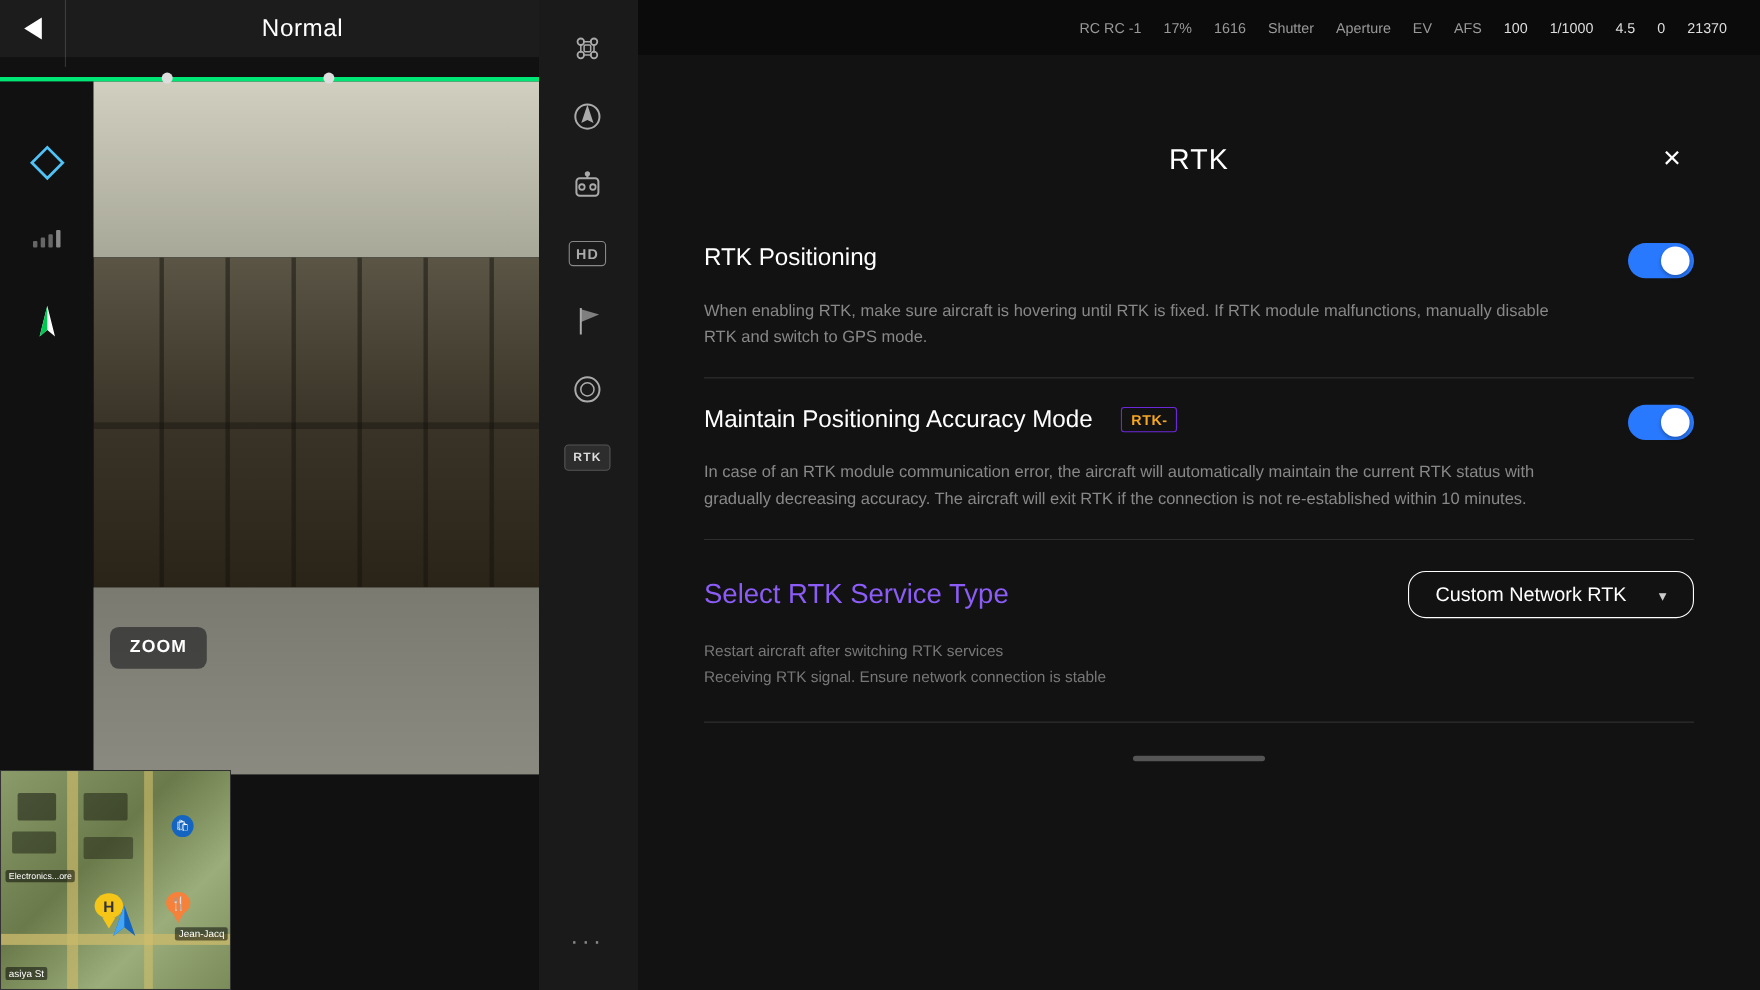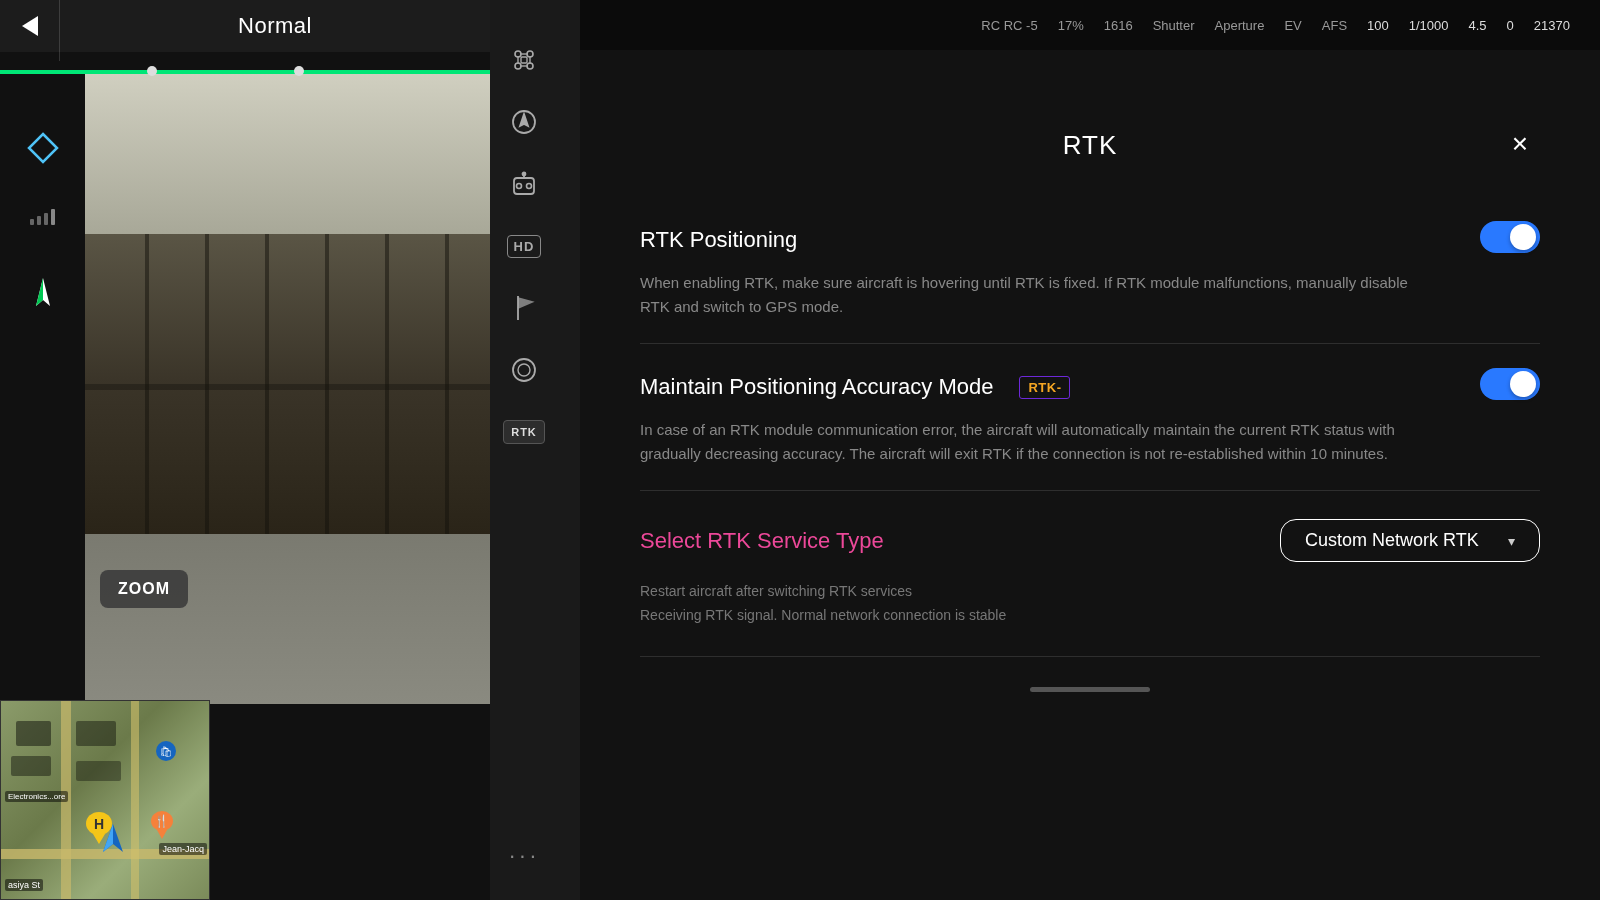--- a/index.html
+++ b/index.html
@@ -169,21 +169,22 @@
 
     
     .right-sidebar-icons {
       position: absolute;
       left: 500px;
       top: 0;
       width: 68px;
       height: 900px;
       display: flex;
       flex-direction: column;
-      padding-top: 36px;
+      align-items: center;
+      padding-top: 20px;
       gap: 14px;
       z-index: 10;
     }
 
     .side-icon {
       width: 48px;
       height: 48px;
       display: flex;
       align-items: center;
       justify-content: center;
@@ -260,21 +261,21 @@
     }
 
     
     .rtk-section {
       padding: 24px 0;
       border-bottom: 1px solid rgba(255,255,255,0.12);
     }
 
     .setting-row {
       display: flex;
-      align-items: flex-end;
+      align-items: flex-start;
       justify-content: space-between;
       margin-bottom: 18px;
     }
 
     .setting-label {
       font-size: 22px;
       font-weight: 400;
       color: #fff;
     }
 
@@ -337,22 +338,22 @@
     }
 
     .service-row {
       display: flex;
       align-items: center;
       justify-content: space-between;
       margin-bottom: 18px;
     }
 
     .service-label {
-      font-size: 22px;
-      color: #ec4899;
+      font-size: 25px;
+      color: #8b5cf6;
       font-weight: 400;
     }
 
     .dropdown-btn {
       background: transparent;
       border: 1.5px solid #fff;
       border-radius: 16px;
       color: #fff;
       font-size: 18px;
       padding: 10px 24px;
@@ -571,21 +572,21 @@
   <div class="side-icon">
     <div class="rtk-badge">RTK</div>
   </div>
 
   <div class="side-icon" style="margin-top:auto;margin-bottom:20px;">
     <span class="dots-menu">···</span>
   </div>
 </div>
 
 <div class="status-info">
-  <span class="status-text">RC <span>RC -5</span></span>
+  <span class="status-text">RC <span>RC -1</span></span>
   <span class="status-text"><span>17%</span></span>
   <span class="status-text"><span>1616</span></span>
   <span class="status-text"><span>Shutter</span></span>
   <span class="status-text"><span>Aperture</span></span>
   <span class="status-text"><span>EV</span></span>
   <span class="status-text"><span>AFS</span></span>
   <span class="status-highlight"><span>100</span></span>
   <span class="status-highlight"><span>1/1000</span></span>
   <span class="status-highlight"><span>4.5</span></span>
   <span class="status-highlight"><span>0</span></span>
@@ -631,21 +632,21 @@
     <div class="service-section">
       <div class="service-row">
         <span class="service-label">Select RTK Service Type</span>
         <div class="dropdown-btn">
           <span>Custom Network RTK</span>
           <span class="dropdown-chevron">▾</span>
         </div>
       </div>
       <div class="service-notes">
         <div>Restart aircraft after switching RTK services</div>
-        <div>Receiving RTK signal. Normal network connection is stable</div>
+        <div>Receiving RTK signal. Ensure network connection is stable</div>
       </div>
     </div>
 
     <div class="scroll-indicator">
       <div class="scroll-bar"></div>
     </div>
 
   </div>
 </div>
 

